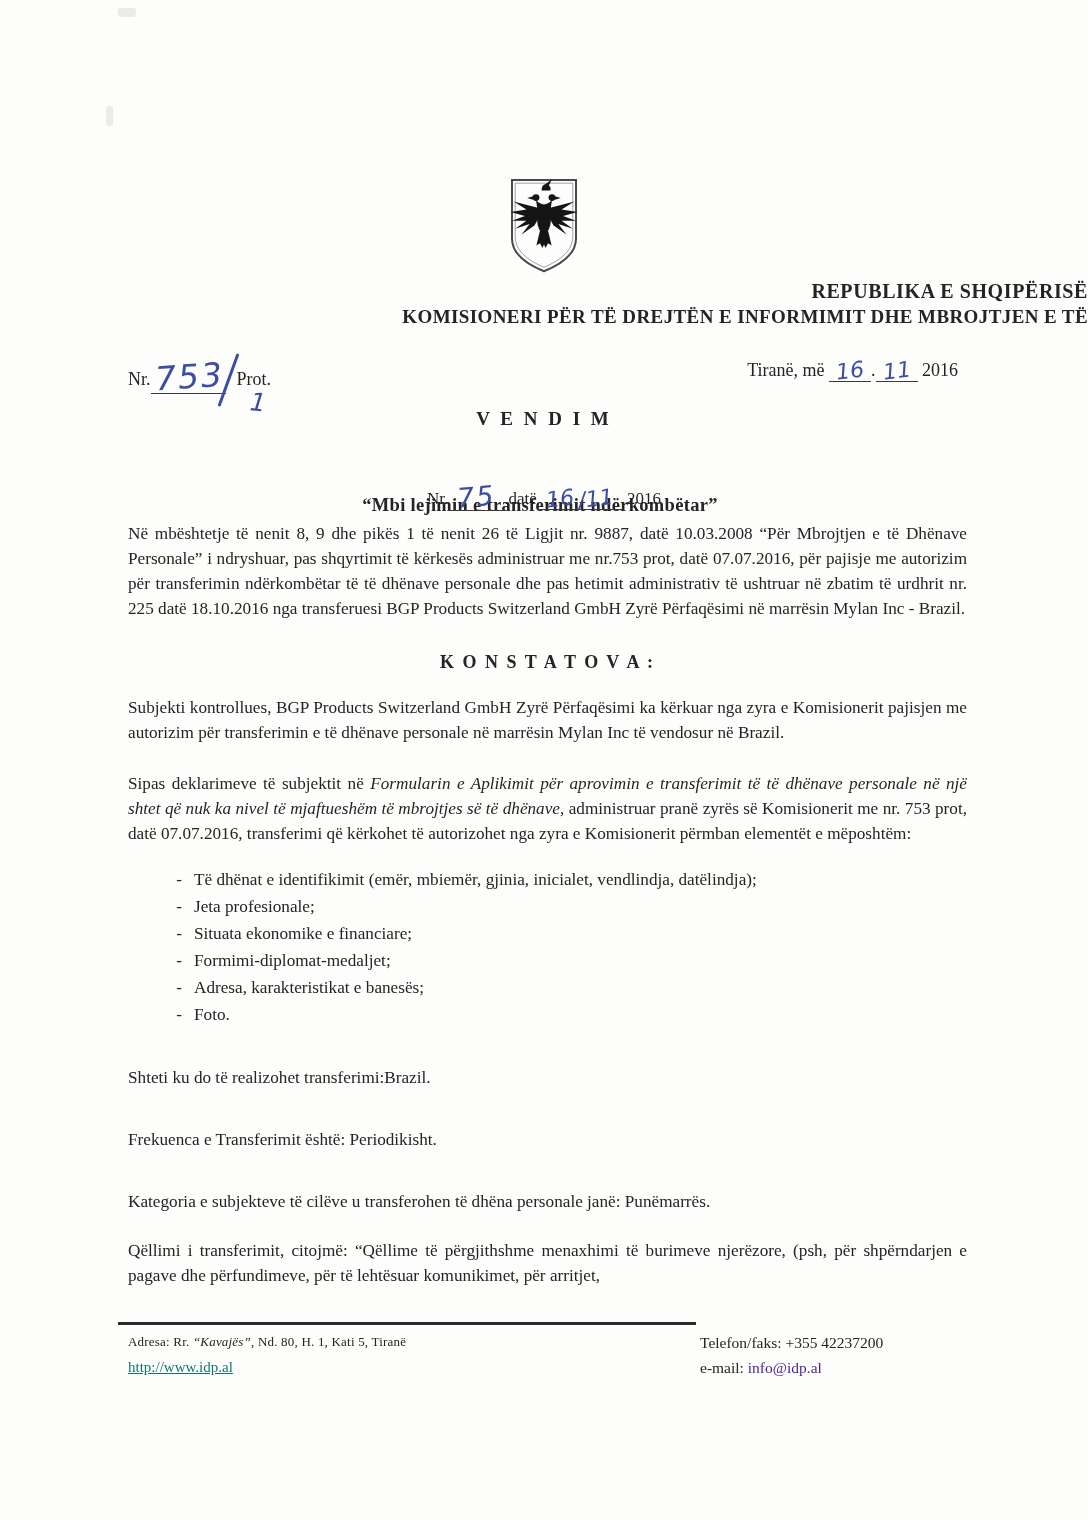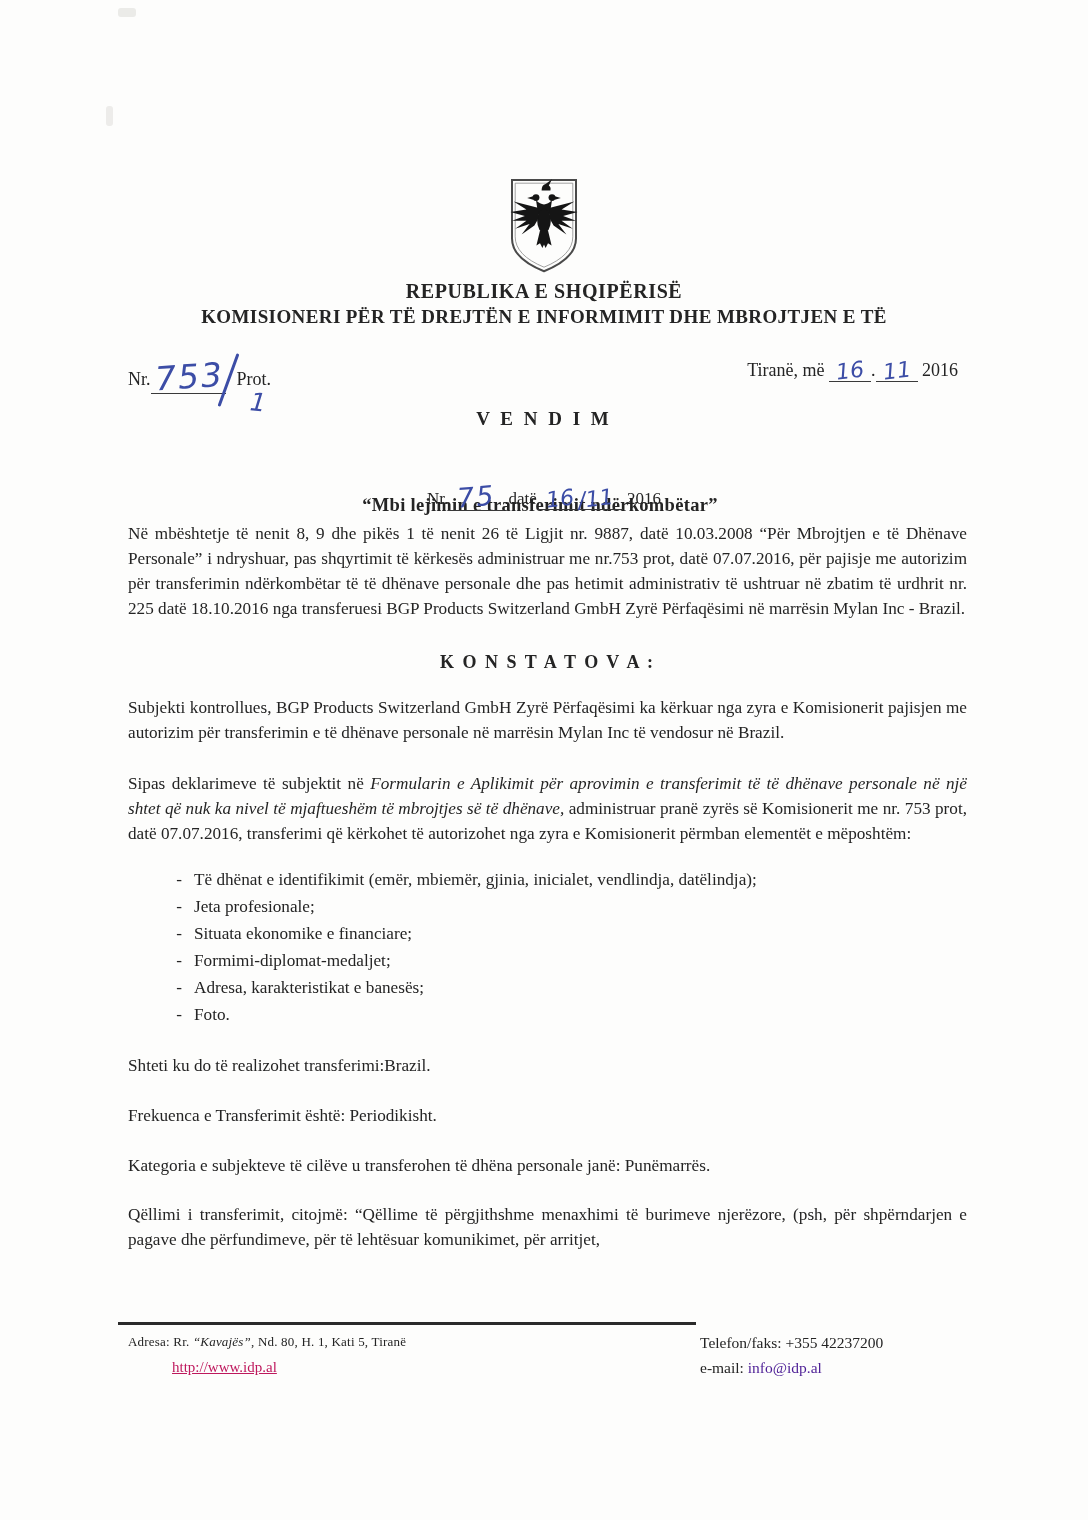--- a/index.html
+++ b/index.html
@@ -8,21 +8,21 @@
     position:relative; width:1088px; height:1520px; margin:0 auto;
     background:#fdfdfc; color:#242424; overflow:hidden;
     font-family:"Liberation Serif", serif;
   }
   .artifact { position:absolute; border-radius:3px; }
   .artifact-1 { left:118px; top:8px; width:18px; height:9px; background:#ebebe8; }
   .artifact-2 { left:106px; top:106px; width:7px; height:20px; background:#edecea; }
 
   .emblem-wrap { position:absolute; left:0; right:0; top:176px; text-align:center; }
 
-  .header-block { position:absolute; left:0; right:0; top:278px; text-align:center; line-height:1.32; }
+  .header-block { position:absolute; left:0; right:0; top:278px; text-align:right; line-height:1.32; }
   .hdr-republic { font-size:20px; font-weight:bold; letter-spacing:0.6px; }
   .hdr-commissioner { font-size:19px; font-weight:bold; letter-spacing:0.4px; }
 
   .proto-row { position:absolute; left:128px; right:122px; top:352px; height:60px; font-size:18px; }
   .proto-left { position:absolute; left:0; top:2px; height:60px; }
   .hand { color:#3c4da6; font-family:"DejaVu Sans", sans-serif; font-style:italic; display:inline-block; }
   .hand-753 { font-size:33px; transform:rotate(-4deg); letter-spacing:2px; position:relative; top:3px; }
   .blank-753 { display:inline-block; border-bottom:1.5px solid #3a3a3a; padding:0 2px 0 4px; }
   .hand-slash { display:inline-block; width:3px; height:56px; background:#3c4da6; transform:rotate(20deg); vertical-align:middle; margin:-18px 7px 0 1px; position:relative; top:8px; border-radius:2px; }
   .hand-sub { position:absolute; left:122px; top:34px; font-size:25px; transform:rotate(6deg); }
@@ -38,27 +38,27 @@
 
   .flow { position:absolute; left:128px; right:121px; top:521px; font-size:17.2px; line-height:25px; }
   .para { text-align:justify; }
   .gap20 { margin-top:20px; } .gap24 { margin-top:24px; } .gap26 { margin-top:26px; }
   .konstatova { text-align:center; font-weight:bold; font-size:18px; letter-spacing:2px; margin-top:29px; }
   .b { font-weight:normal; }
   .i { font-style:italic; }
   .list-block { margin-top:20px; }
   .list-item { display:flex; line-height:27px; }
   .dash { width:30px; text-align:center; margin-left:36px; }
-  .single-line { margin-top:25px; }
+  .single-line { margin-top:37px; }
 
   .footer-rule { position:absolute; left:118px; top:1322px; width:578px; border-top:3px solid #2a2a2a; }
   .footer { position:absolute; left:128px; right:110px; top:1331px; font-size:13px; }
   .footer-left { position:absolute; left:0; top:0; line-height:1.75; }
   .footer-addr { font-size:13px; letter-spacing:0.2px; }
-  .footer-site { font-size:15px; text-decoration:underline; color:#be185d;margin-left:44px; }
+  .footer-site { font-size:15px; text-decoration:underline; color:#0f766e; }
   .footer-right { position:absolute; left:572px; top:0; font-size:15.5px; line-height:1.6; }
   .footer-email-link { color:#4c1d95; }
 </style>
 </head>
 <body>
 
 <div class="page">
 
   <div class="artifact artifact-1"></div>
   <div class="artifact artifact-2"></div>

